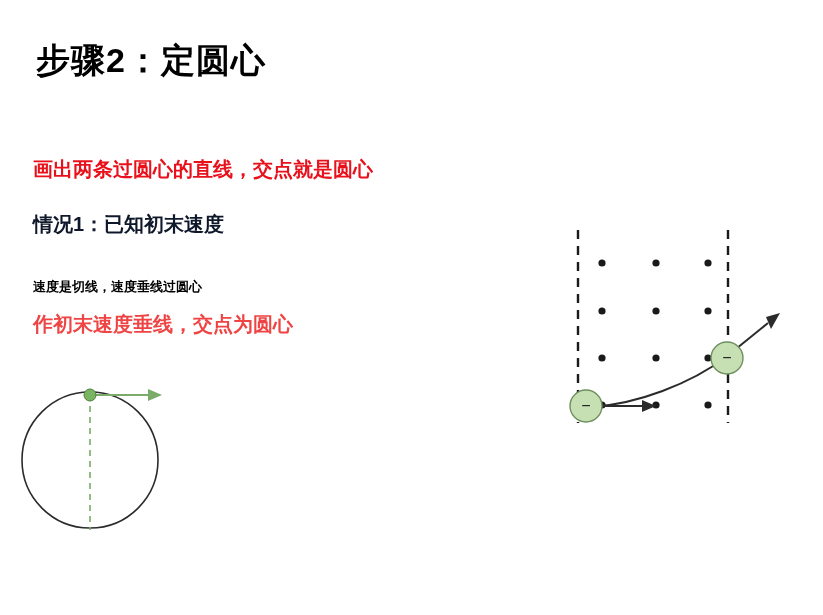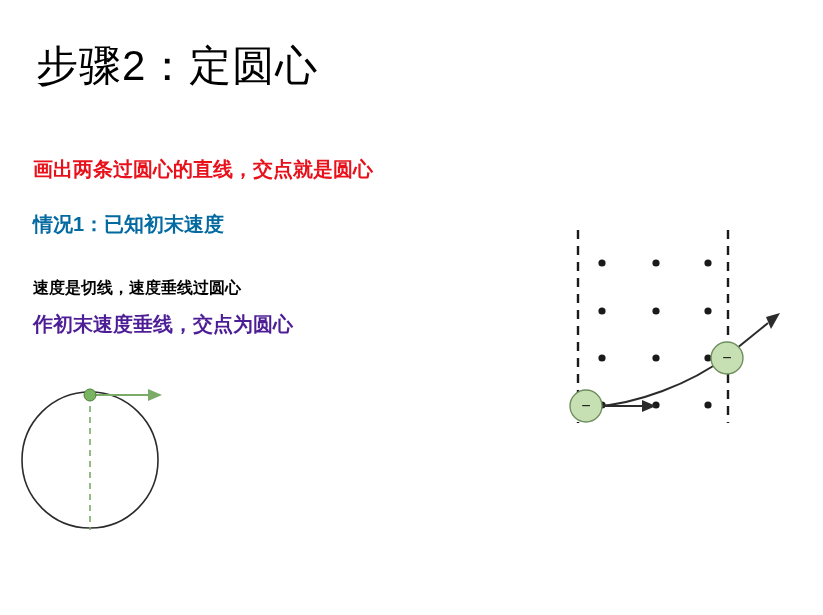--- a/index.html
+++ b/index.html
@@ -15,61 +15,61 @@
   }
   #slide {
     position: relative;
     width: 823px;
     height: 615px;
   }
   .title {
     position: absolute;
     left: 36px;
     top: 38px;
-    font-size: 42px;
-    font-weight: normal;
+    font-size: 34px;
+    font-weight: bold;
     color: #000000;
     letter-spacing: 1px;
     white-space: nowrap;
   }
   .subtitle-red {
     position: absolute;
     left: 33px;
     top: 120px;
     font-size: 20px;
     font-weight: bold;
     color: #e8101a;
     white-space: nowrap;
     margin-top: 36px;
   }
   .case-line {
     position: absolute;
     left: 33px;
     top: 211px;
     font-size: 20px;
     font-weight: bold;
-    color: #0369a1;
+    color: #0f172a;
     white-space: nowrap;
   }
   .black-line {
     position: absolute;
     left: 33px;
     top: 278px;
-    font-size: 16px;
+    font-size: 13px;
     font-weight: bold;
     color: #000000;
     white-space: nowrap;
   }
   .red-line-2 {
     position: absolute;
     left: 33px;
     top: 311px;
     font-size: 20px;
     font-weight: bold;
-    color: #4c1d95;
+    color: #ef4444;
     white-space: nowrap;
   }
   .fig-left {
     position: absolute;
     left: 20px;
     top: 375px;
     width: 230px;
     height: 200px;
   }
   .fig-right {

